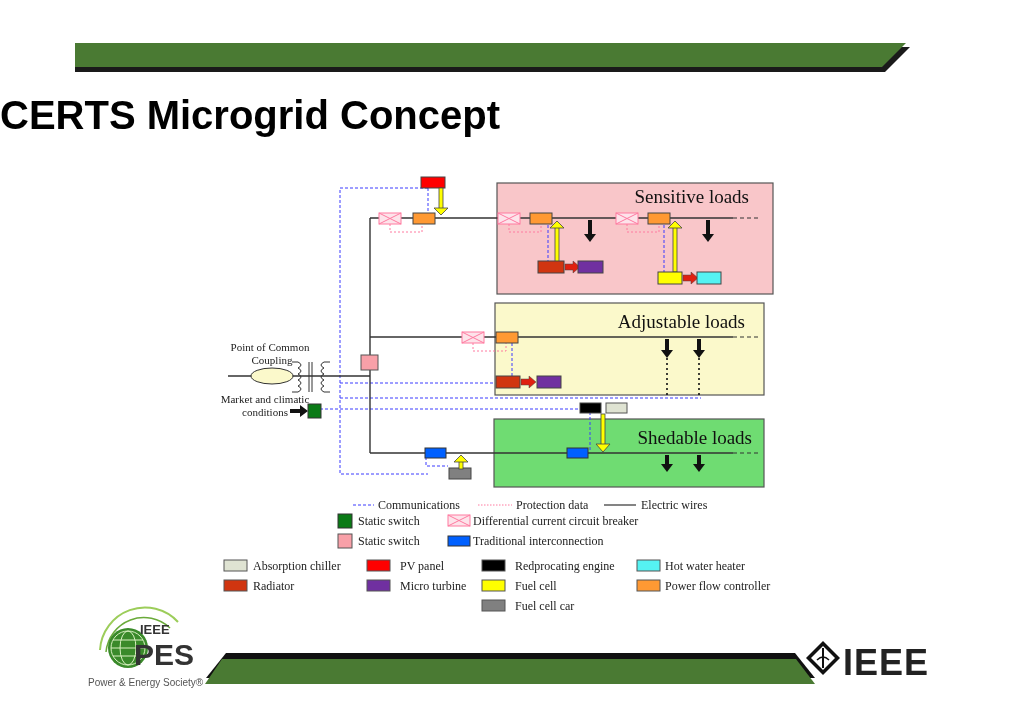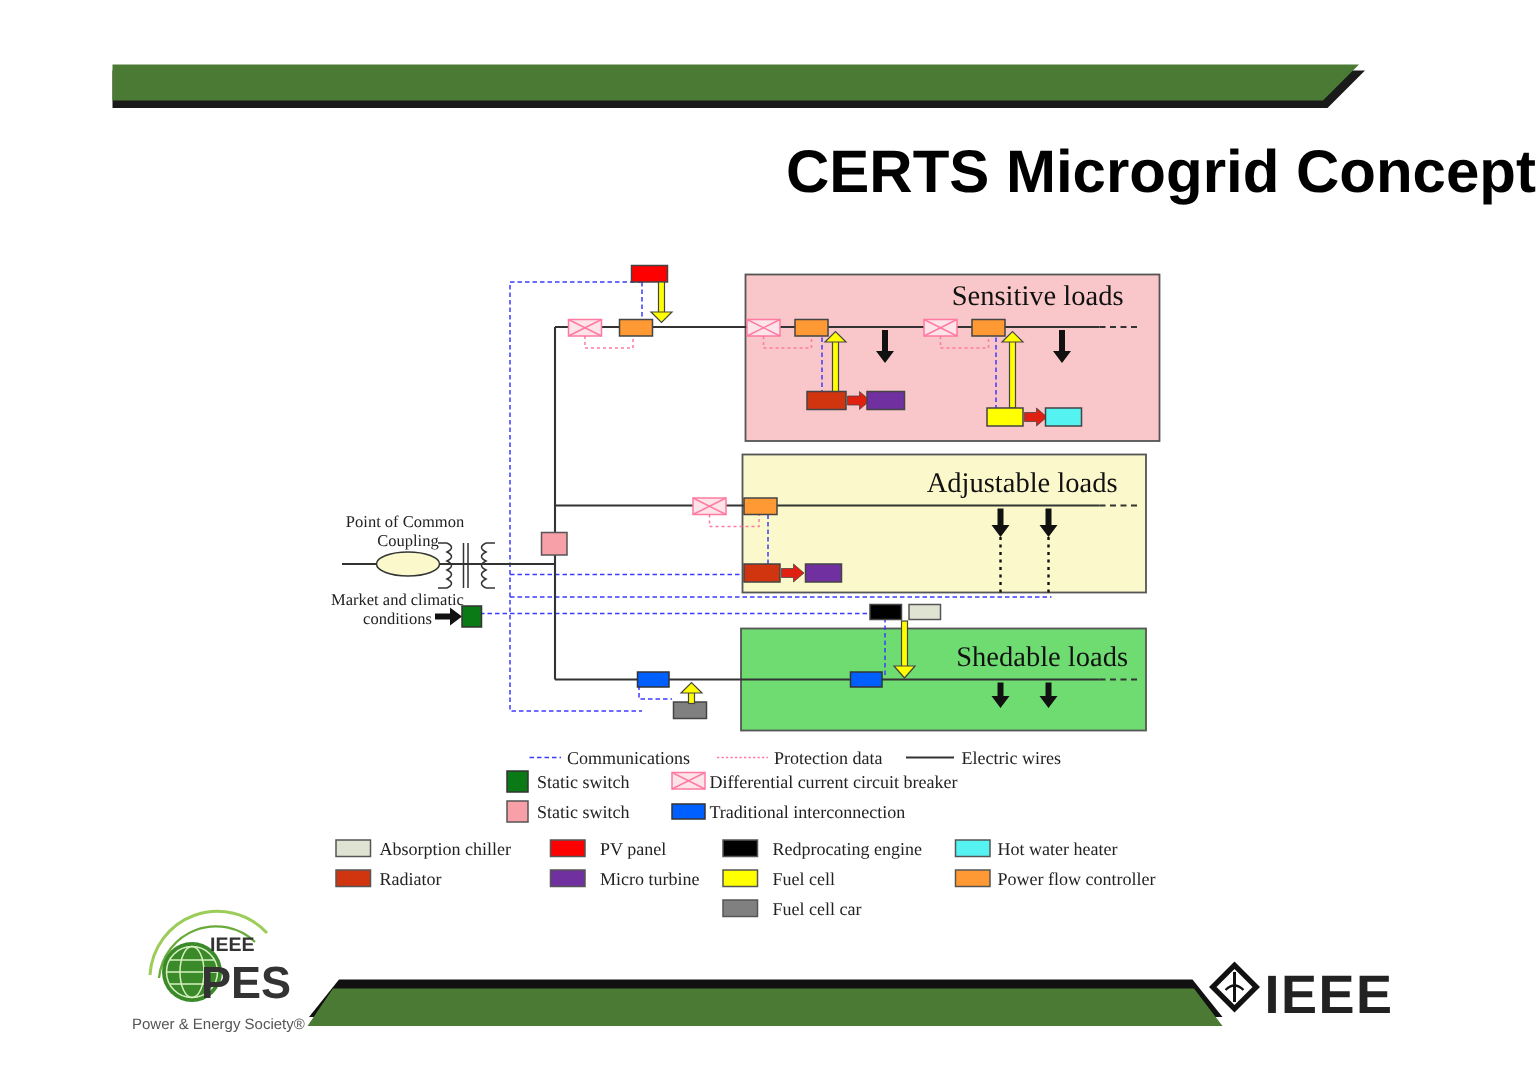--- a/index.html
+++ b/index.html
@@ -1,18 +1,18 @@
 <!DOCTYPE html>
 <html><head>
 <meta charset="utf-8">
 <style>
   html, body { margin: 0; padding: 0; background: #ffffff; }
   body { width: 1024px; height: 724px; position: relative; overflow: hidden; font-family: "Liberation Sans", sans-serif; }
   #slide { position: absolute; left: 0; top: 0; width: 1024px; height: 724px; }
-  .title { position: absolute; left: 0; top: 93px; width: 1024px; text-align: right; font-family: "Liberation Sans", sans-serif; font-weight: bold; font-size: 40px; color: #000; }
+  .title { position: absolute; left: 0; top: 93px; width: 1024px; text-align: left; font-family: "Liberation Sans", sans-serif; font-weight: bold; font-size: 40px; color: #000; }
   svg text { font-family: "Liberation Serif", serif; }
   .pes-text { font-family: "Liberation Sans", sans-serif; }
 </style>
 </head>
 <body>
 
 <div id="slide">
 
   <svg width="1024" height="724" style="position:absolute;left:0;top:0">
     <polygon points="75,47 910,47 885,72 75,72" fill="#1a1a1a"></polygon>

